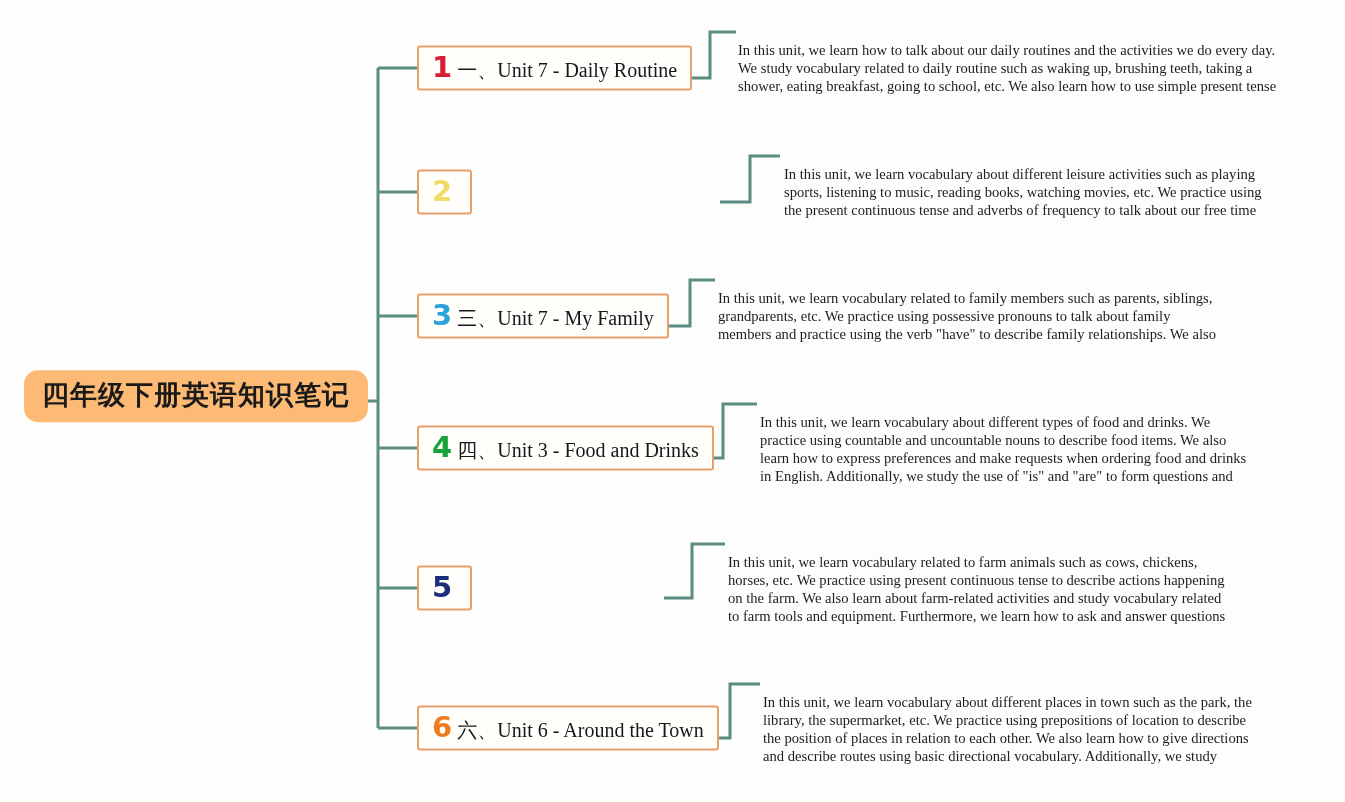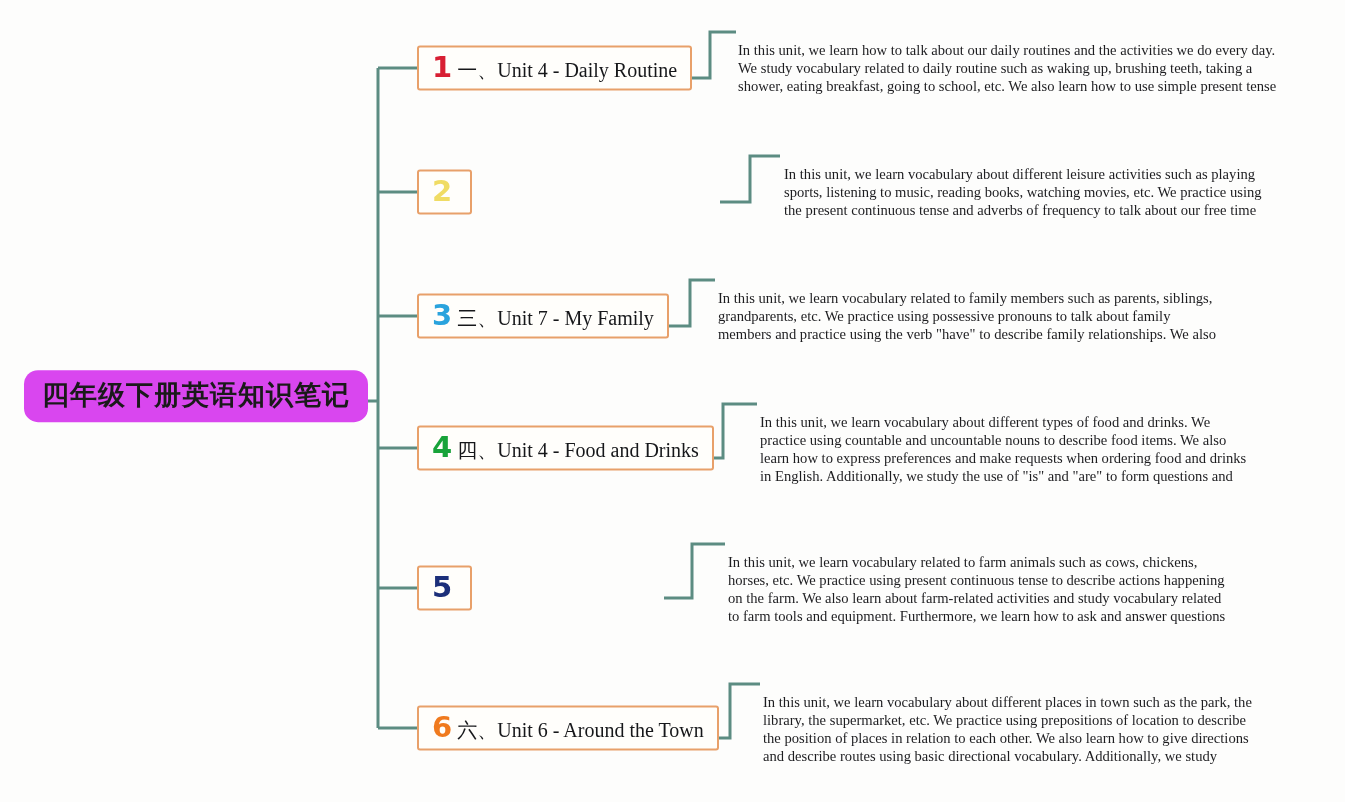--- a/index.html
+++ b/index.html
@@ -31,21 +31,21 @@
     z-index: 1;
     pointer-events: none;
   }
 
   
   .root-node {
     position: absolute;
     left: 24px;
     top: 396px;
     transform: translateY(-50%);
-    background: #d946ef;
+    background: #fdba74;
     border-radius: 14px;
     padding: 10px 18px 12px 18px;
     z-index: 3;
     box-sizing: border-box;
   }
   .root-label {
     font-family: "DejaVu Sans", "Liberation Sans", sans-serif;
     font-weight: bold;
     font-size: 27px;
     line-height: 1.1;
@@ -123,38 +123,38 @@
       <path d="M 698 738 L 730 738 L 730 684 L 760 684"></path>
     </g>
   </svg>
 
   <div class="root-node">
     <div class="root-label">四年级下册英语知识笔记</div>
   </div>
 
   <div class="unit-node" style="left:417px; top:68px;">
     <span class="unit-num" style="color:#d81f33;">1</span>
-    <span class="unit-text"><span>一、</span><span>Unit 4 - Daily Routine</span></span>
+    <span class="unit-text"><span>一、</span><span>Unit 7 - Daily Routine</span></span>
   </div>
   <div class="desc-block" style="left:738px; top:41px; width:542px; height:53px;">In this unit, we learn how to talk about our daily routines and the activities we do every day. We study vocabulary related to daily routine such as waking up, brushing teeth, taking a shower, eating breakfast, going to school, etc. We also learn how to use simple present tense to describe habitual actions in sentences.</div>
 
   <div class="unit-node" style="left:417px; top:192px;">
     <span class="unit-num" style="color:#f0dc64;">2</span>
   </div>
   <div class="desc-block" style="left:784px; top:165px; width:496px; height:53px;">In this unit, we learn vocabulary about different leisure activities such as playing sports, listening to music, reading books, watching movies, etc. We practice using the present continuous tense and adverbs of frequency to talk about our free time activities. We also learn how to express likes and dislikes in English.</div>
 
   <div class="unit-node" style="left:417px; top:316px;">
     <span class="unit-num" style="color:#2aa3dd;">3</span>
     <span class="unit-text"><span>三、</span><span>Unit 7 - My Family</span></span>
   </div>
   <div class="desc-block" style="left:718px; top:289px; width:500px; height:53px;">In this unit, we learn vocabulary related to family members such as parents, siblings, grandparents, etc. We practice using possessive pronouns to talk about family members and practice using the verb "have" to describe family relationships. We also learn how to ask and answer questions about family members.</div>
 
   <div class="unit-node" style="left:417px; top:448px;">
     <span class="unit-num" style="color:#18a33a;">4</span>
-    <span class="unit-text"><span>四、</span><span>Unit 4 - Food and Drinks</span></span>
+    <span class="unit-text"><span>四、</span><span>Unit 3 - Food and Drinks</span></span>
   </div>
   <div class="desc-block" style="left:760px; top:413px; width:490px; height:71px;">In this unit, we learn vocabulary about different types of food and drinks. We practice using countable and uncountable nouns to describe food items. We also learn how to express preferences and make requests when ordering food and drinks in English. Additionally, we study the use of "is" and "are" to form questions and statements about food.</div>
 
   <div class="unit-node" style="left:417px; top:588px;">
     <span class="unit-num" style="color:#1c2f7a;">5</span>
   </div>
   <div class="desc-block" style="left:728px; top:553px; width:500px; height:71px;">In this unit, we learn vocabulary related to farm animals such as cows, chickens, horses, etc. We practice using present continuous tense to describe actions happening on the farm. We also learn about farm-related activities and study vocabulary related to farm tools and equipment. Furthermore, we learn how to ask and answer questions about animals and their characteristics.</div>
 
   <div class="unit-node" style="left:417px; top:728px;">
     <span class="unit-num" style="color:#f07a1e;">6</span>

